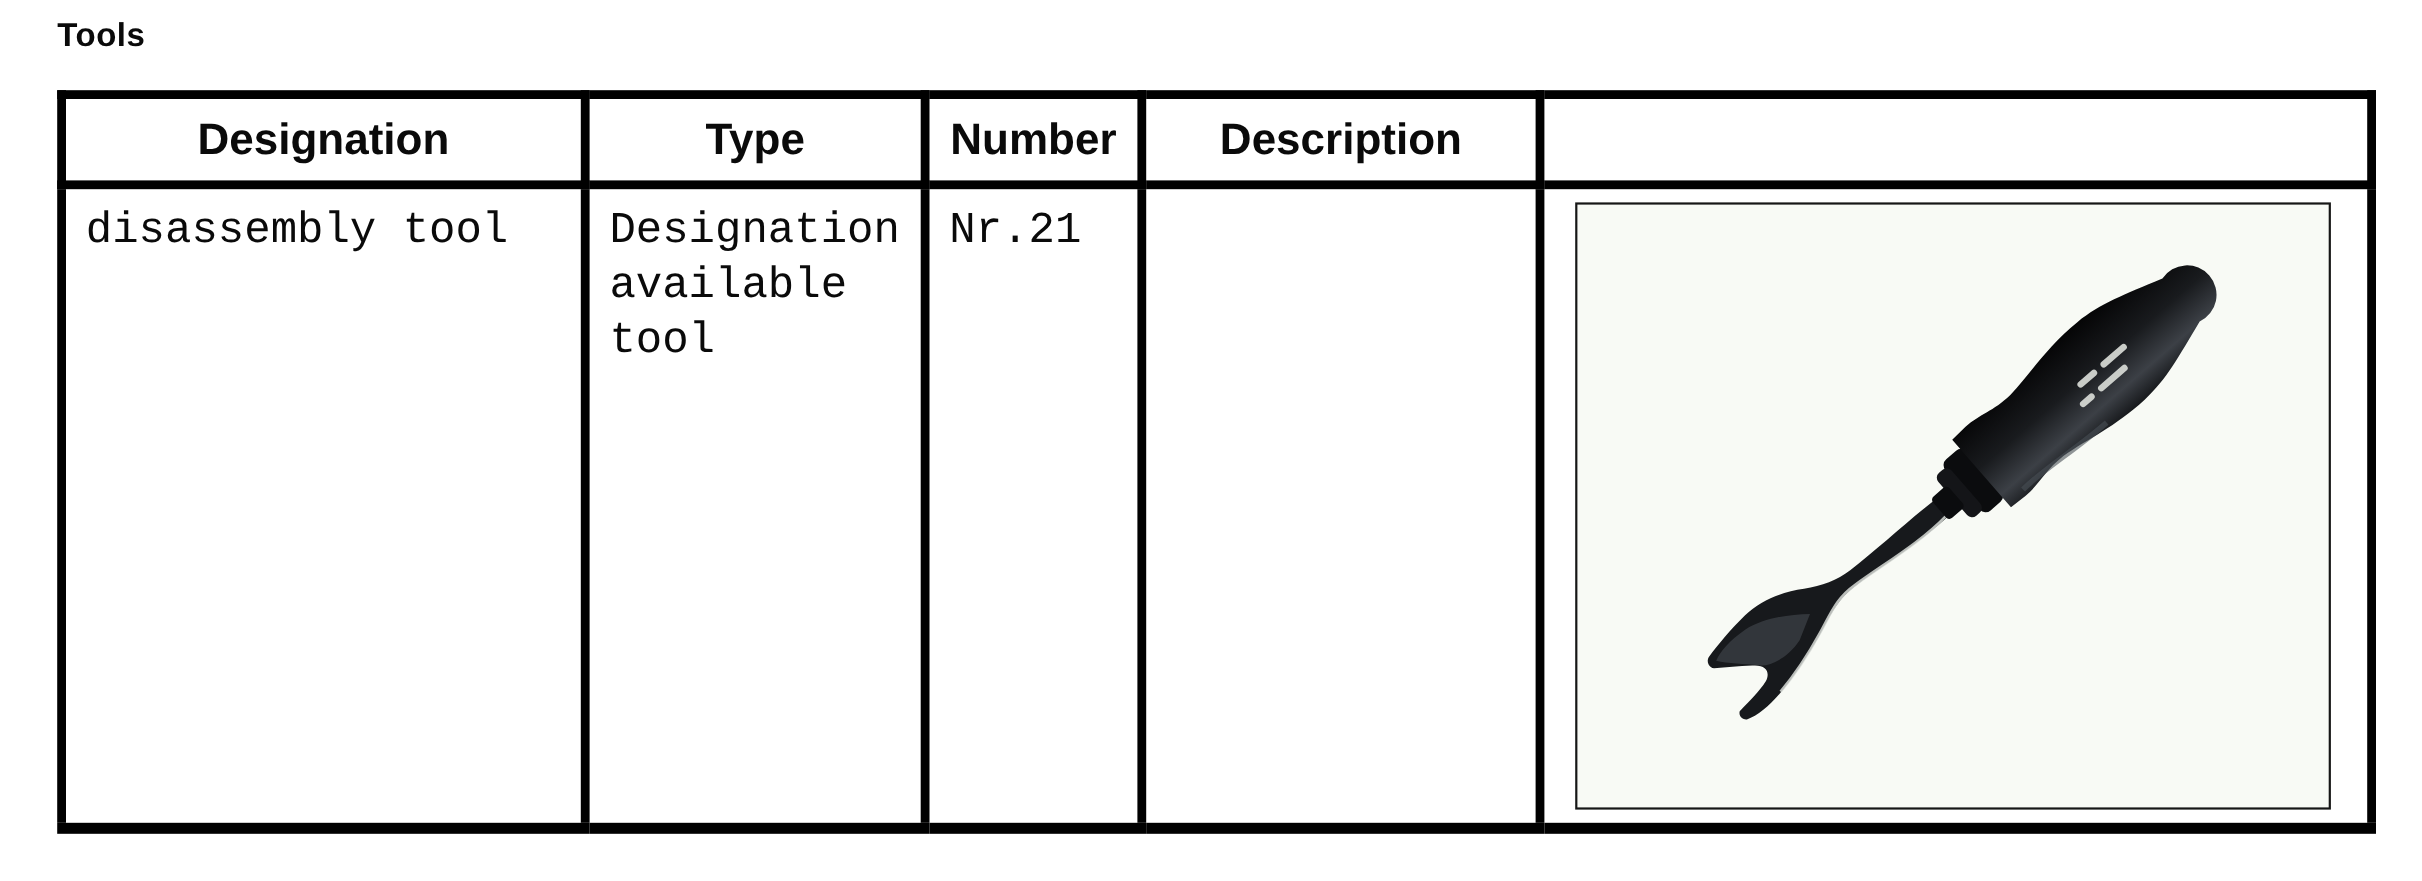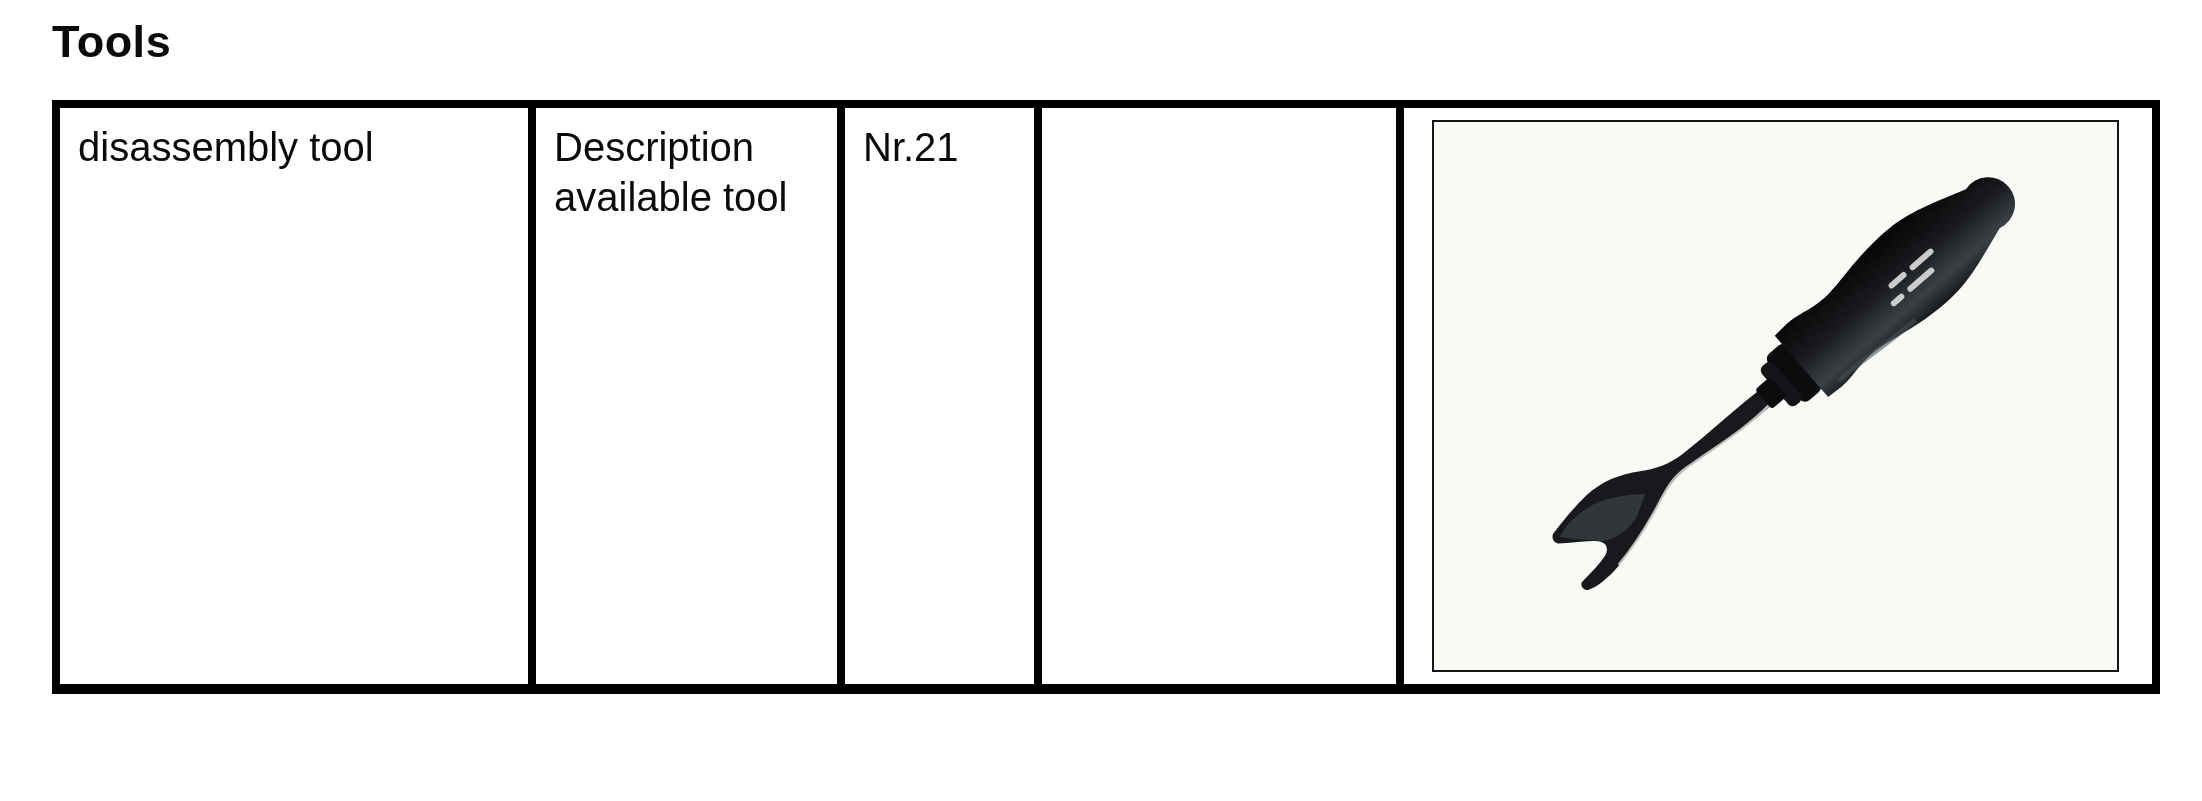--- a/index.html
+++ b/index.html
@@ -4,21 +4,21 @@
 <style>
   * { margin: 0; padding: 0; box-sizing: border-box; }
   html, body { background: #ffffff; }
   body {
     width: 2202px; height: 801px;
     font-family: "Liberation Sans", sans-serif;
     color: #0a0a0a;
     overflow: hidden;
   }
   .page-title {
-    font-size: 45px;
+    font-size: 30px;
     font-weight: bold;
     margin: 16px 0 12px 52px;
     letter-spacing: 0.5px;
   }
   table.tools-table {
     border-collapse: collapse;
     table-layout: fixed;
     width: 2100px;
     margin: 32px 0 0 52px;
   }
@@ -31,20 +31,21 @@
     height: 82px;
     font-weight: bold;
     text-align: center;
     vertical-align: middle;
     padding: 0;
   }
   .tools-table td {
     vertical-align: top;
     padding: 14px 18px 0 18px;
     line-height: 50px;
+    font-family: Liberation Mono, monospace;
   }
   td.cell-number { text-align: left; padding-right: 26px; }
   td.cell-image { padding: 12px 28px; }
   .img-frame {
     width: 687px; height: 552px;
     border: 2px solid #161616;
     background: #f8faf5;
   }
   .img-frame svg { display: block; width: 100%; height: 100%; }
 </style>
@@ -55,23 +56,30 @@
 
 <table class="tools-table">
   <colgroup>
     <col style="width:476px">
       <col style="width:309px">
       <col style="width:197px">
       <col style="width:362px">
       <col style="width:756px">
   </colgroup>
   <tbody>
+      <tr>
+    <th>Designation</th>
+    <th>Type</th>
+    <th>Number</th>
+    <th>Description</th>
+    <th></th>
+  </tr>
   <tr class="body-row">
     <td class="cell-designation">disassembly tool</td>
-    <td class="cell-type">Description available tool</td>
+    <td class="cell-type">Designation available tool</td>
     <td class="cell-number">Nr.21</td>
     <td class="cell-description"></td>
     <td class="cell-image">
       <div class="img-frame">
         <svg viewBox="0 0 687 552" xmlns="http://www.w3.org/2000/svg">
           <defs>
             <linearGradient id="hg" x1="0" y1="0" x2="1" y2="0">
               <stop offset="0" stop-color="#050506"></stop>
               <stop offset="0.45" stop-color="#191b1e"></stop>
               <stop offset="0.78" stop-color="#3c4046"></stop>

